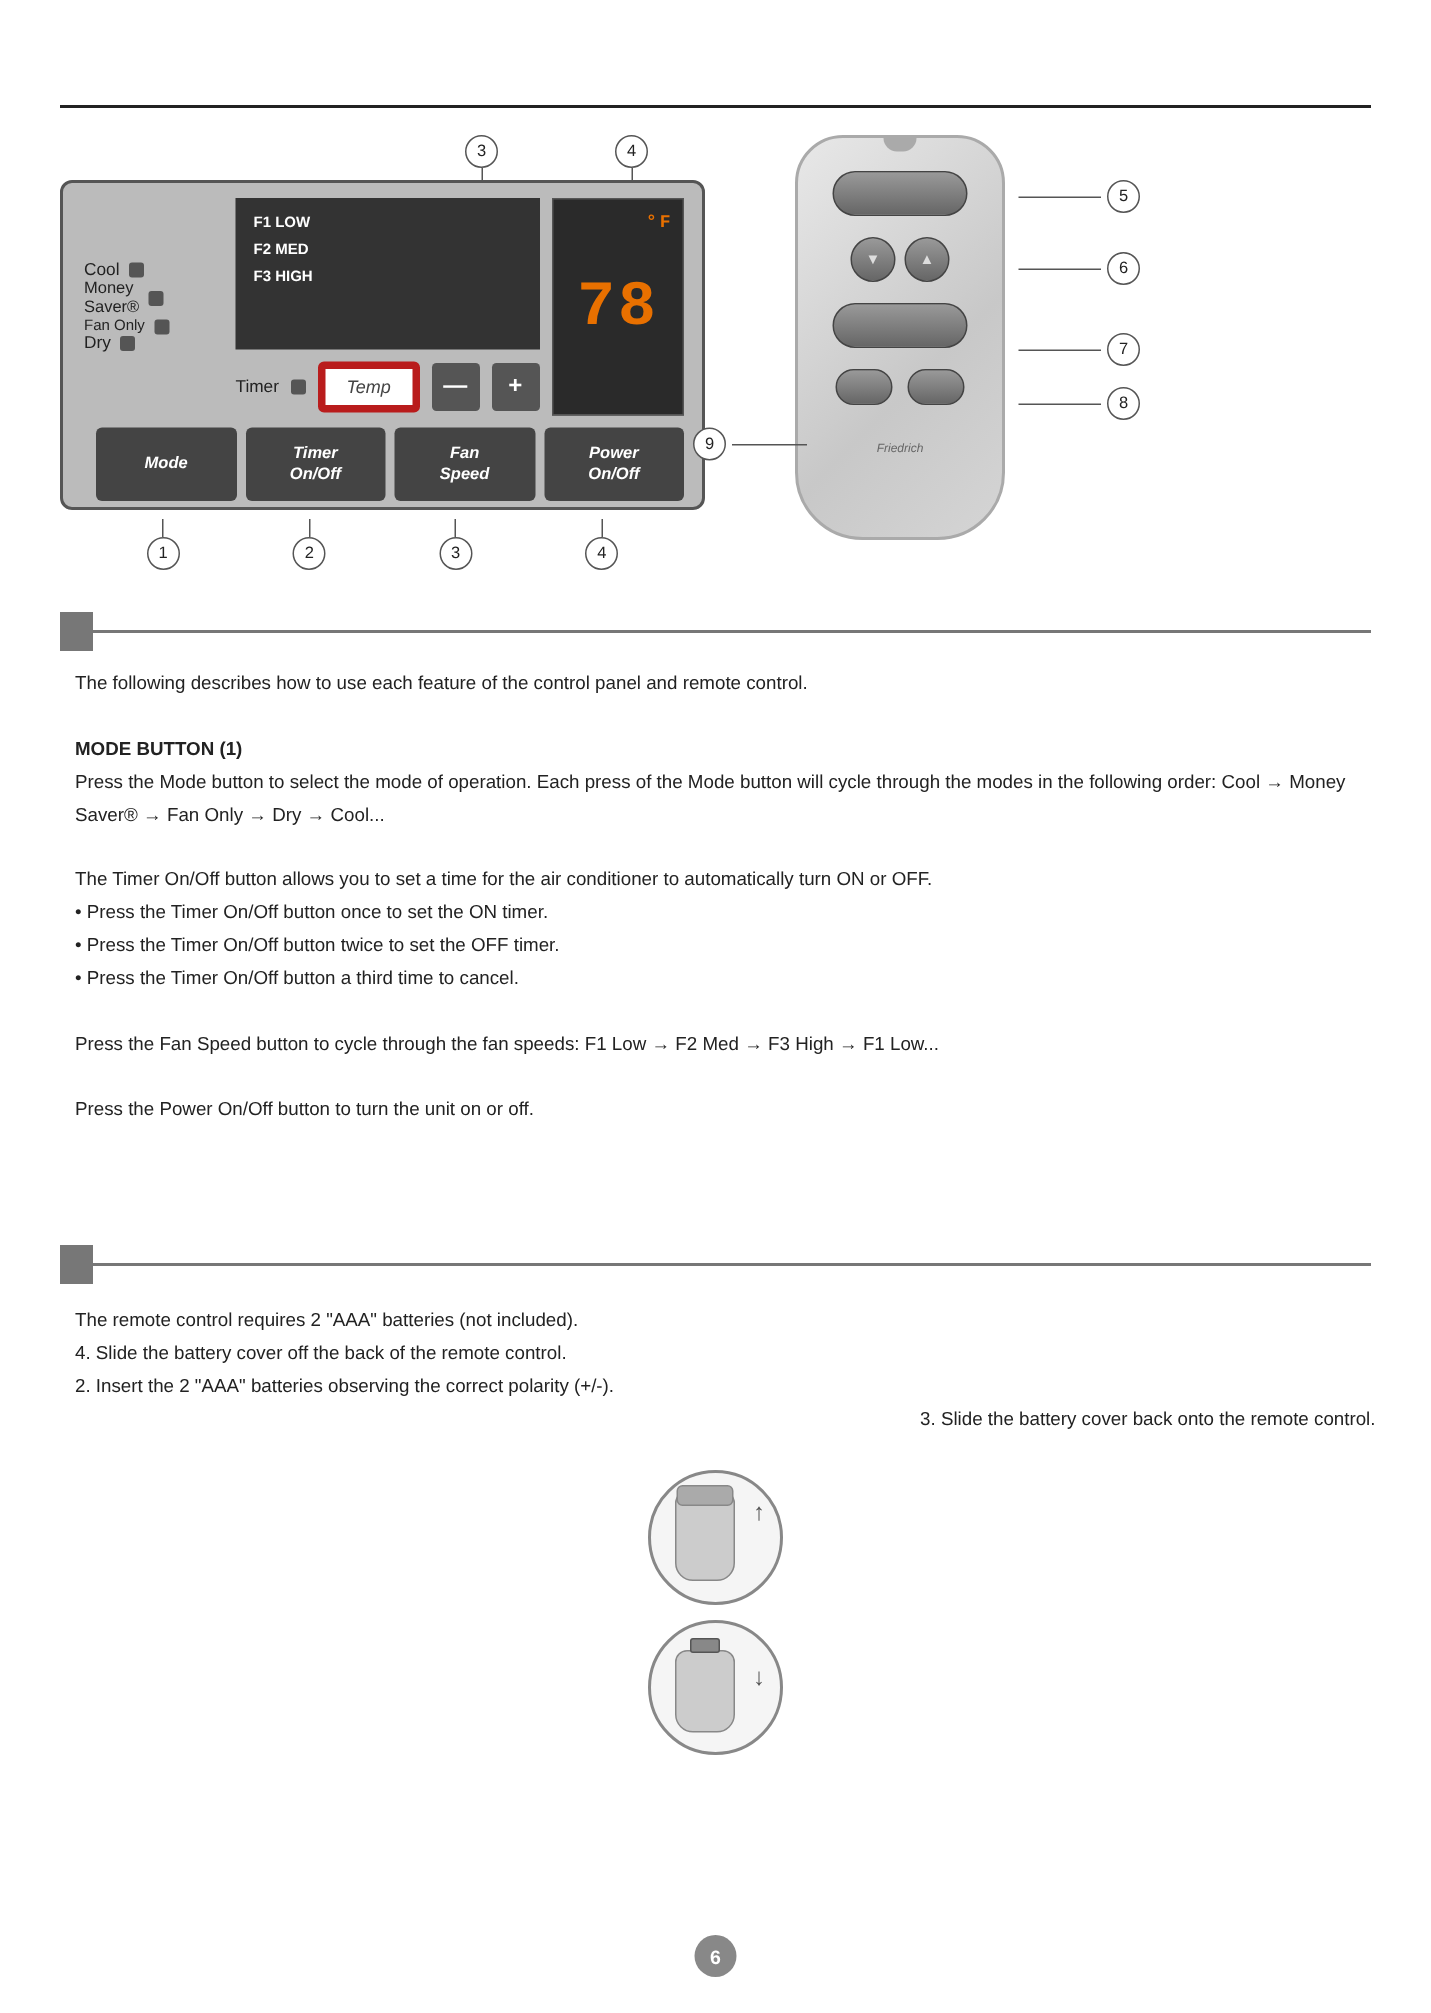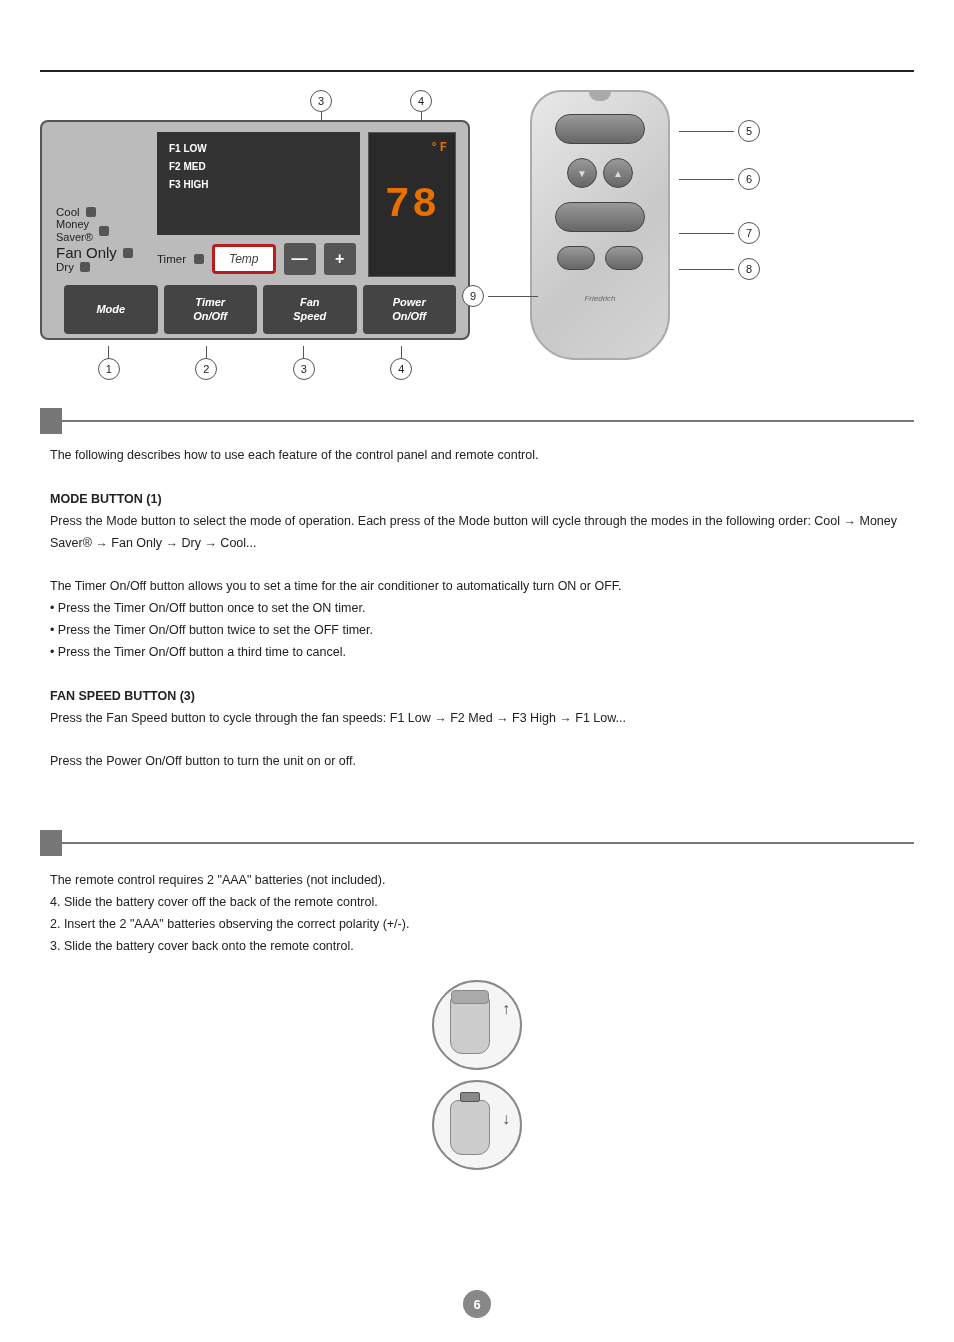--- a/index.html
+++ b/index.html
@@ -142,51 +142,51 @@
           <span>4</span>
         </div>
         <div style="width:1px; height:18px; background:#555;"></div>
       </div>
     </div>
 
     <div style="width:430px; height:220px; border:2.5px solid #555; border-radius:8px; background:#bbb; padding:10px 12px 8px 12px; position:relative;">
 
       <div style="display:flex; gap:8px; height:145px;">
 
-        <div style="display:flex; flex-direction:column; justify-content:flex-end; padding:4px 2px; min-width:95px;">
+        <div style="display:flex; flex-direction:column; justify-content:center; padding:4px 2px; min-width:95px;">
           <div class="indicator-row">
             <span style="font-size:11.5px; font-weight:500;">Cool</span>
             <div class="indicator-dot"></div>
           </div>
           <div class="indicator-row">
             <span style="font-size:11px; font-weight:400; line-height:1.2;">Money<br>Saver®</span>
             <div class="indicator-dot"></div>
           </div>
           <div class="indicator-row">
-            <span style="font-size:15px; font-weight:500;">Fan Only</span>
+            <span style="font-size:10px; font-weight:500;">Fan Only</span>
             <div class="indicator-dot"></div>
           </div>
           <div class="indicator-row">
             <span style="font-size:11.5px; font-weight:500;">Dry</span>
             <div class="indicator-dot"></div>
           </div>
         </div>
 
         <div style="flex:1; display:flex; flex-direction:column; gap:6px;">
 
           <div style="background:#333; color:#fff; font-size:10px; font-weight:bold; padding:8px 12px; flex:1; line-height:1.8;">
             <div>F1 LOW</div>
             <div>F2 MED</div>
             <div>F3 HIGH</div>
           </div>
 
           <div style="display:flex; align-items:center; gap:8px; padding:2px 0;">
             <span style="font-size:11.5px; font-weight:500;">Timer</span>
             <div class="indicator-dot"></div>
-            <div style="background:#fff; border:3px solid #b91c1c; border-radius:4px; padding:5px 14px; font-style:italic; font-size:12px; color:#444;">Temp</div>
+            <div style="background:#fff; border:5px solid #b91c1c; border-radius:4px; padding:5px 14px; font-style:italic; font-size:12px; color:#444;">Temp</div>
             <button class="temp-btn">—</button>
             <button class="temp-btn">+</button>
           </div>
         </div>
 
         <div style="display:flex; align-items:center; justify-content:center; background:#2a2a2a; color:#e87000; font-size:42px; font-weight:bold; font-family:'Courier New',monospace; padding:10px 8px; min-width:88px; position:relative; border:1px solid #555; letter-spacing:2px;">
           <span>78</span>
           <span style="position:absolute; top:8px; right:6px; font-size:12px; color:#e87000;">°F</span>
         </div>
 
@@ -303,36 +303,35 @@
   <p>The following describes how to use each feature of the control panel and remote control.</p>
   <br>
   <p><strong>MODE BUTTON (1)</strong></p>
   <p>Press the Mode button to select the mode of operation. Each press of the Mode button will cycle through the modes in the following order: Cool → Money Saver® → Fan Only → Dry → Cool...</p>
   <br>
   <p>The Timer On/Off button allows you to set a time for the air conditioner to automatically turn ON or OFF.</p>
   <p>• Press the Timer On/Off button once to set the ON timer.</p>
   <p>• Press the Timer On/Off button twice to set the OFF timer.</p>
   <p>• Press the Timer On/Off button a third time to cancel.</p>
   <br>
-  <p><strong>FAN SPEED BUTTON (3)</strong></p>
   <p>Press the Fan Speed button to cycle through the fan speeds: F1 Low → F2 Med → F3 High → F1 Low...</p>
   <br>
   <p>Press the Power On/Off button to turn the unit on or off.</p>
 </div>
 
 <div style="position:absolute; top:830px; left:40px; right:40px; display:flex; align-items:center;">
   <div style="width:22px; height:26px; background:#777;"></div>
   <div style="flex:1; height:2.5px; background:#777;"></div>
 </div>
 
 <div style="position:absolute; top:870px; left:50px; right:37px;">
   <p style="font-size:12.5px; line-height:1.75; color:#222;">The remote control requires 2 "AAA" batteries (not included).</p>
   <p style="font-size:12.5px; line-height:1.75; color:#222;">4. Slide the battery cover off the back of the remote control.</p>
   <p style="font-size:12.5px; line-height:1.75; color:#222;">2. Insert the 2 "AAA" batteries observing the correct polarity (+/-).</p>
-  <p style="font-size:12.5px; line-height:1.75; color:#222;">3. Slide the battery cover back onto the remote control.</p>
+  <p style="font-size:12.5px; line-height:1.75; color:#222;text-align:right;">3. Slide the battery cover back onto the remote control.</p>
 </div>
 
 <div style="position:absolute; top:980px; left:50%; transform:translateX(-50%); display:flex; flex-direction:column; align-items:center; gap:10px;">
 
   <div style="width:90px; height:90px; border:2px solid #888; border-radius:50%; background:#f5f5f5; display:flex; align-items:center; justify-content:center; overflow:hidden;">
     <div style="position:relative; width:70px; height:70px;">
 
       <div style="width:40px; height:60px; background:#ccc; border-radius:8px 8px 12px 12px; position:absolute; left:8px; top:4px; border:1.5px solid #888;"></div>
 
       <div style="position:absolute; right:2px; top:10px; color:#555; font-size:16px; font-weight:bold;">↑</div>

